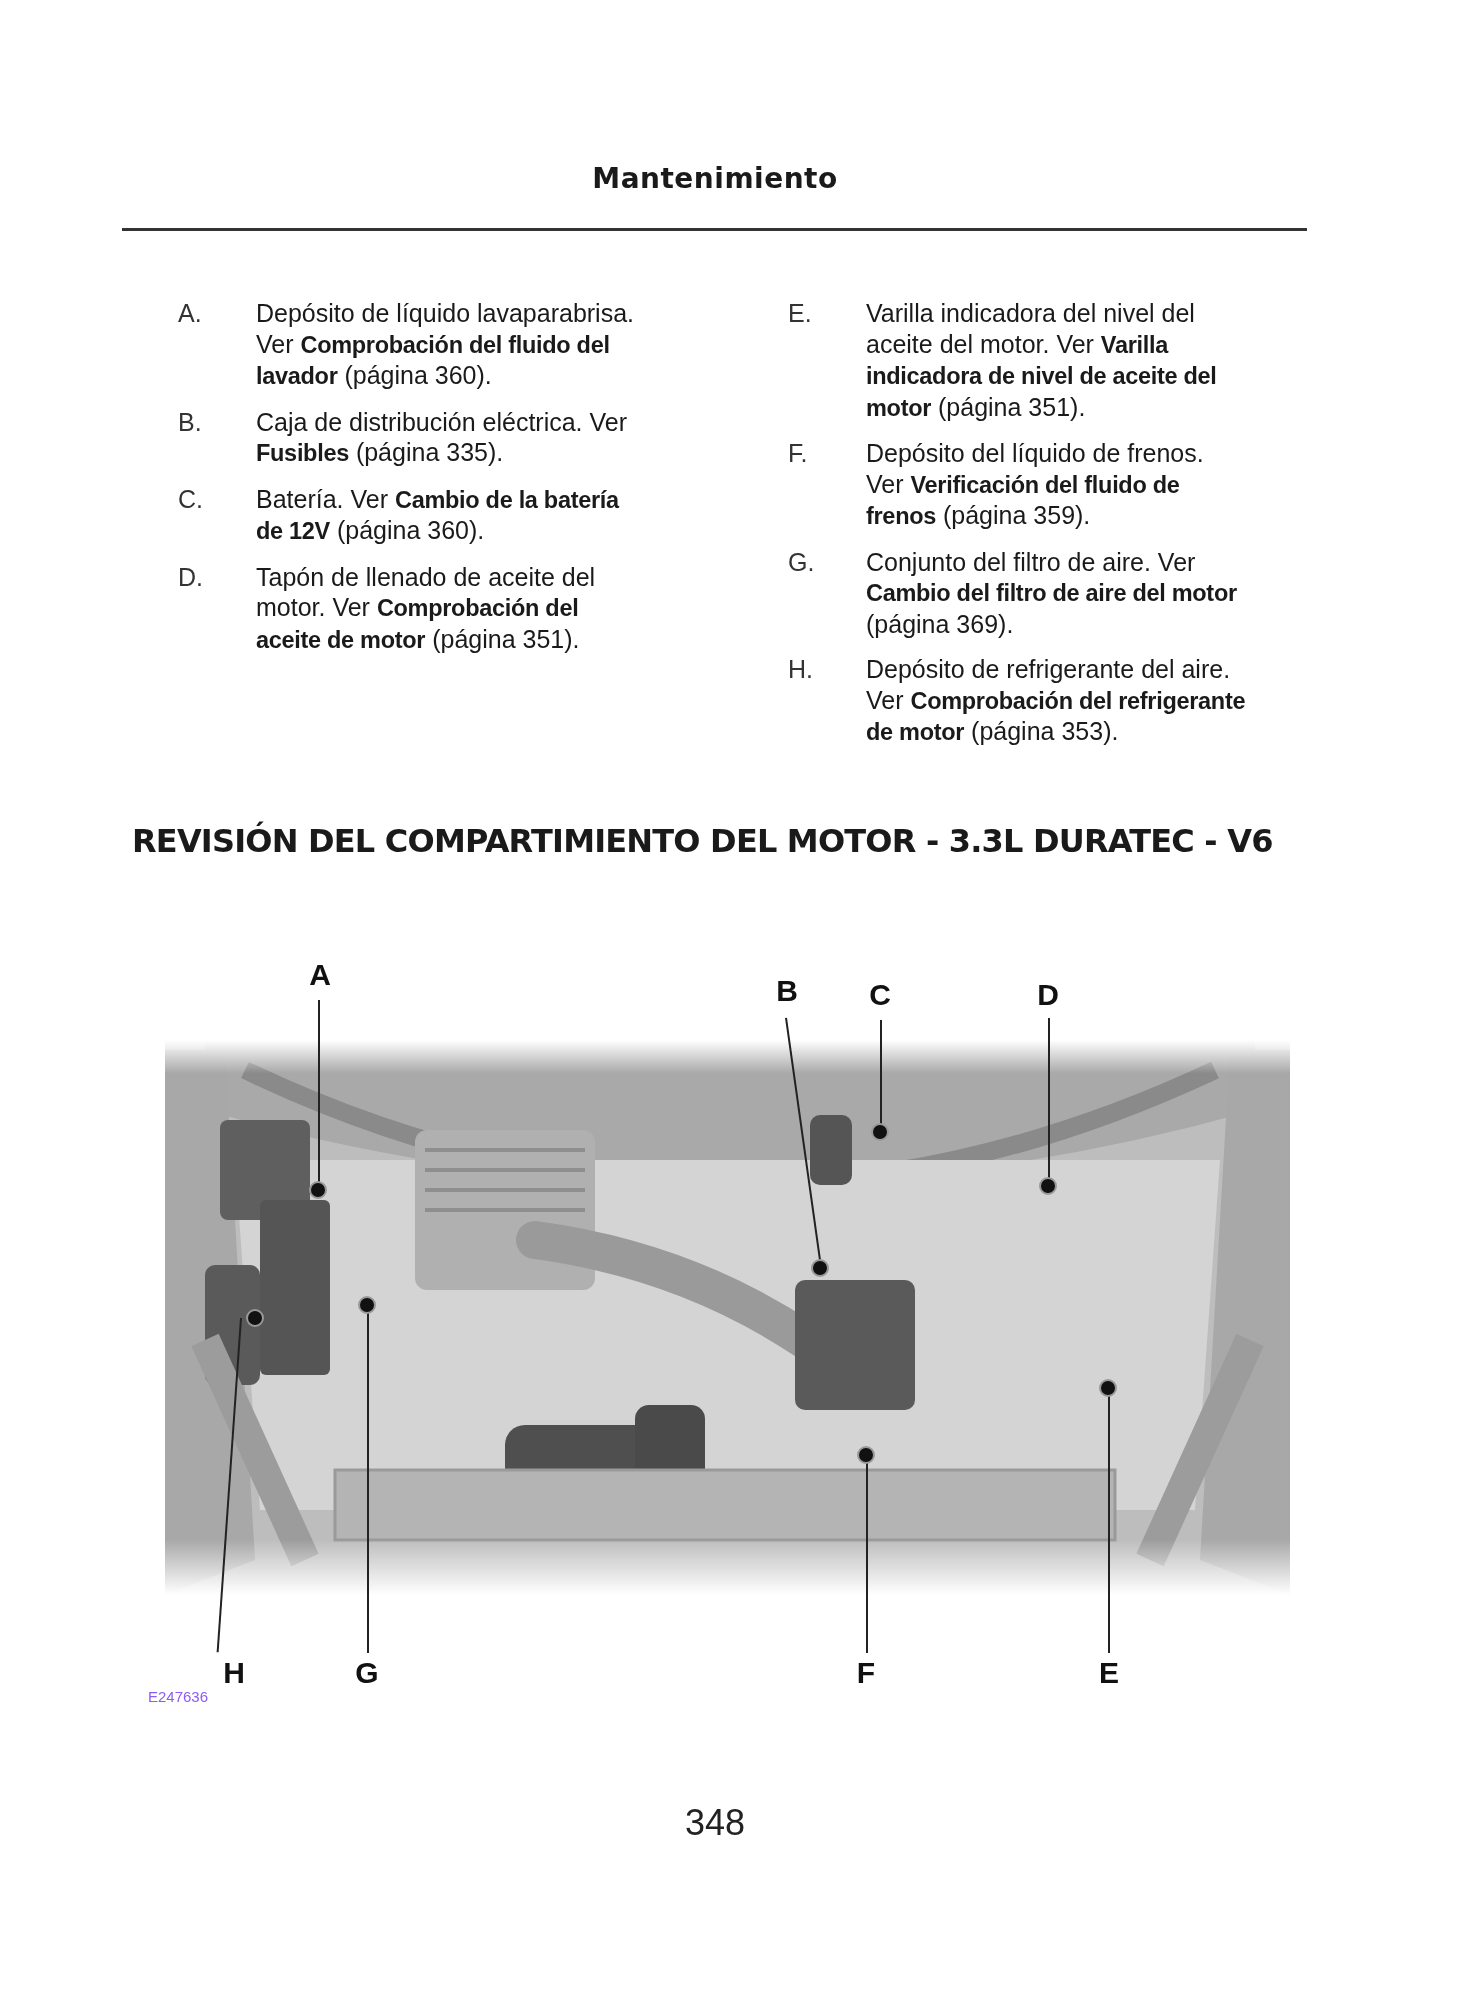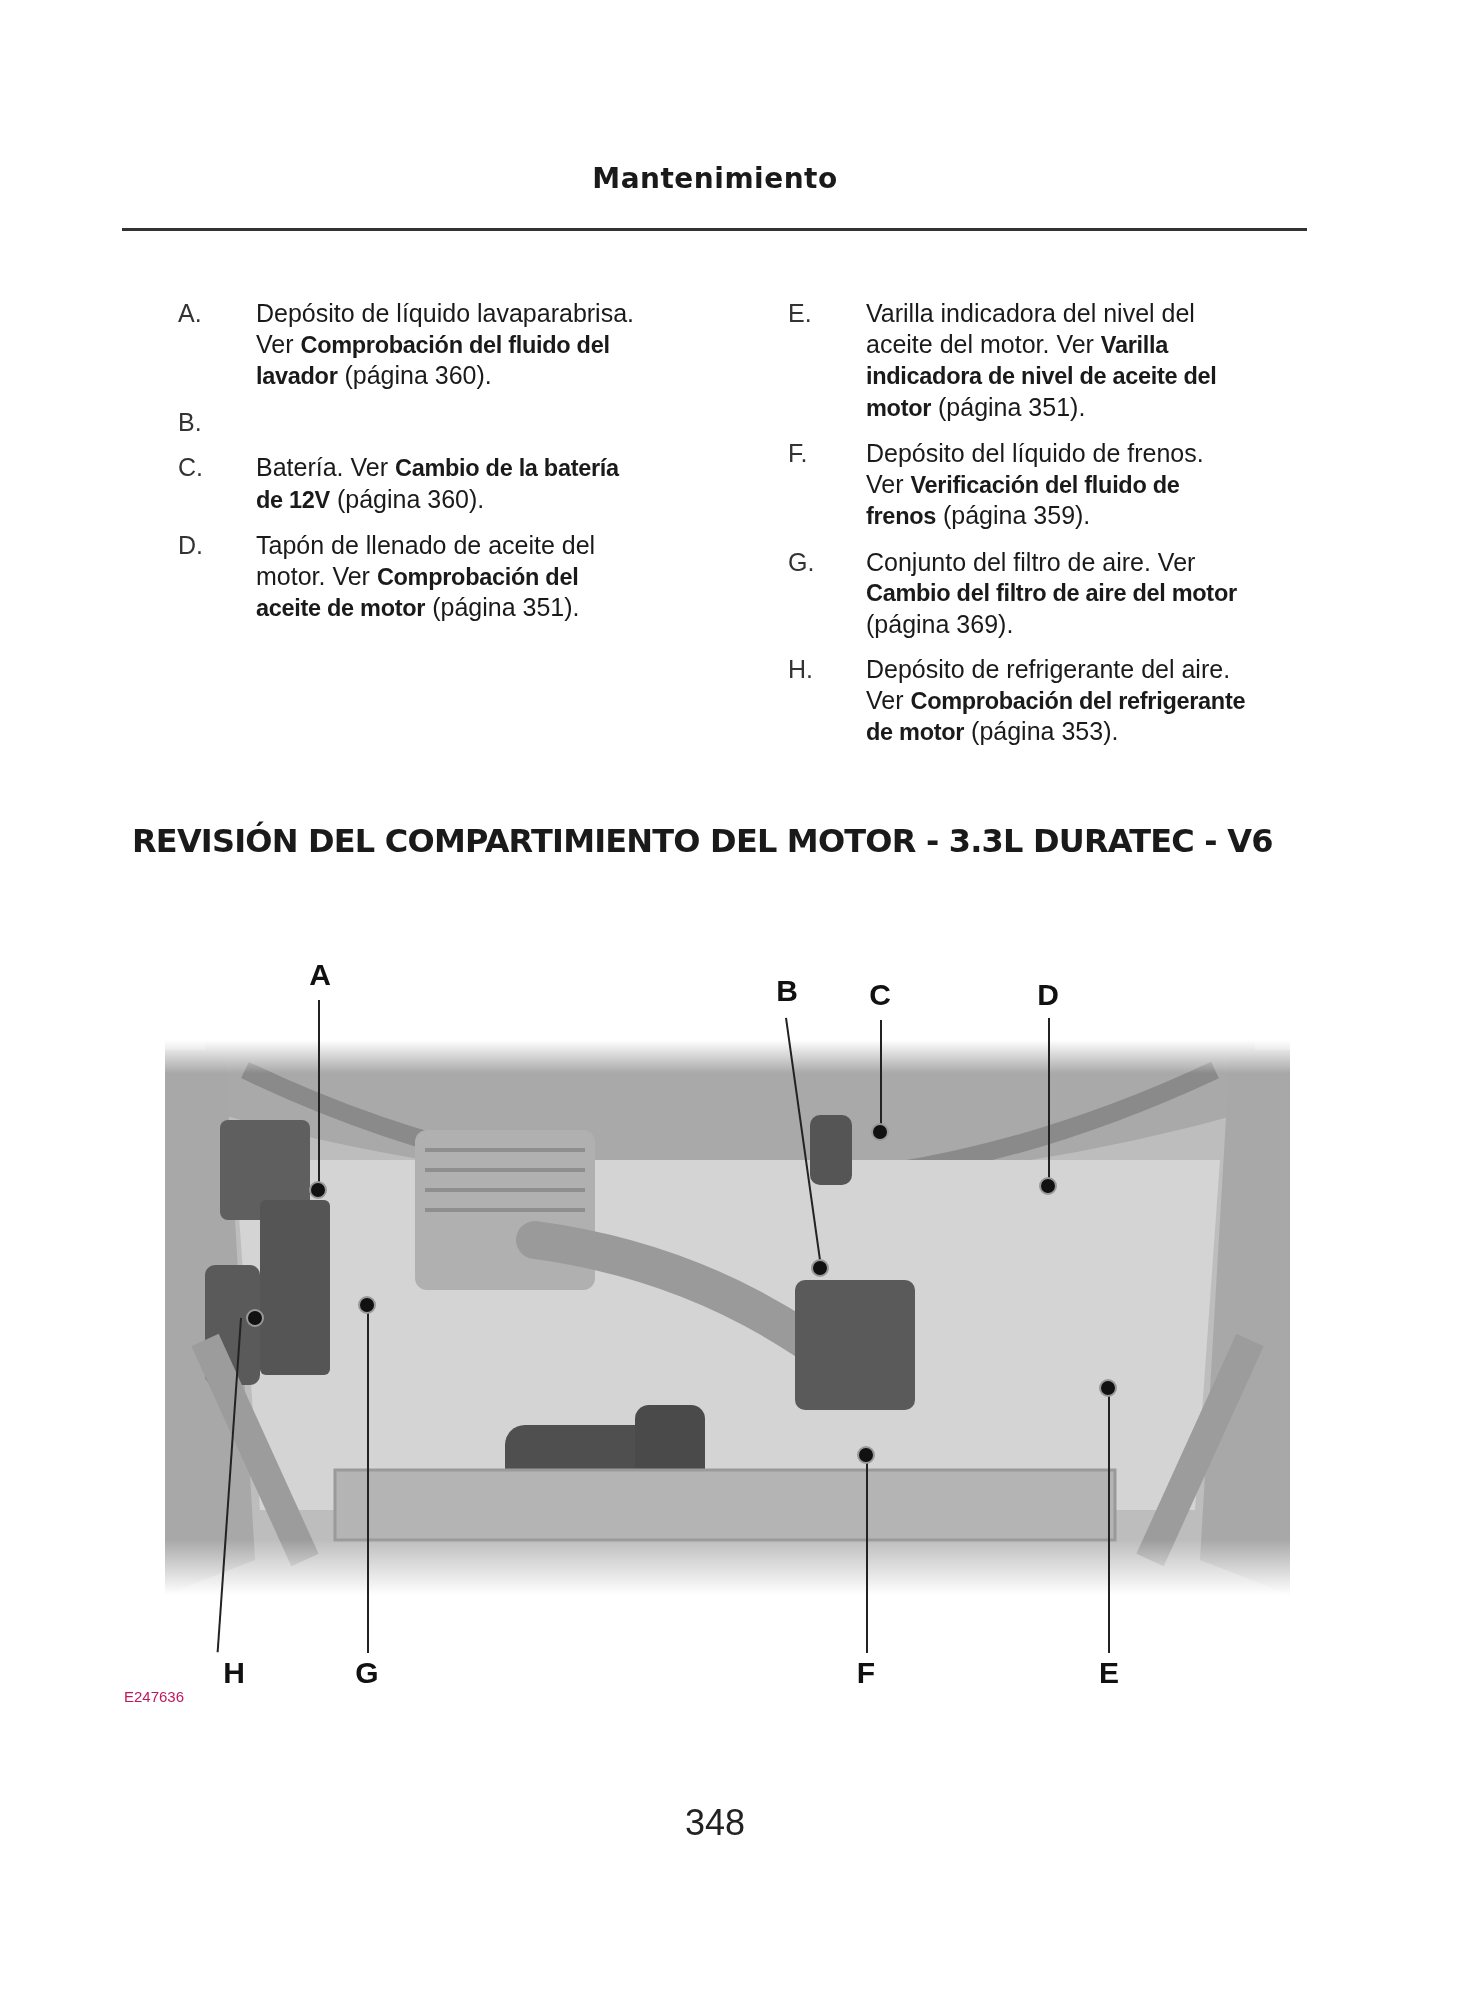--- a/index.html
+++ b/index.html
@@ -11,36 +11,37 @@
   .col.right{left:788px;}
   .item{display:flex;margin-bottom:15px;font-size:25px;line-height:30.5px;font-family:"Liberation Sans",sans-serif;}
   .item .letter{width:78px;flex:none;color:#333;}
   .item .text{width:420px;}
   .item .text b{font-weight:bold;font-family:Liberation Sans, sans-serif;font-size:23.5px;letter-spacing:-0.3px;}
   .heading{position:absolute;left:132px;top:820px;width:1200px;font-size:32px;line-height:42px;font-weight:bold;font-family:"DejaVu Sans",sans-serif;letter-spacing:-0.8px;}
   .figure{position:absolute;left:165px;top:1040px;width:1125px;height:555px;}
   .callout{position:absolute;font-family:"Liberation Sans",sans-serif;font-weight:bold;font-size:30px;color:#111;transform:translateX(-50%);}
   .leader{position:absolute;width:1.5px;background:#222;}
   .dot{position:absolute;width:14px;height:14px;border-radius:50%;background:#111;transform:translate(-50%,-50%);border:2px solid #999;}
-  .code{position:absolute;left:124px;top:1688px;font-size:15px;font-family:"Liberation Sans",sans-serif;color:#be185d;}
+  .code{position:absolute;left:148px;top:1688px;font-size:15px;font-family:"Liberation Sans",sans-serif;color:#8b5cf6;}
   .pagenum{position:absolute;left:0;width:1430px;top:1802px;text-align:center;font-size:36px;font-family:"Liberation Sans",sans-serif;color:#222;}
 </style>
 </head>
 <body>
 
 <div class="title">Mantenimiento</div>
 <div class="rule"></div>
 
 <div class="col left">
   <div class="item">
     <span class="letter">A.</span>
     <span class="text"><span>Depósito de líquido lavaparabrisa.  Ver </span><b>Comprobación del fluido del lavador</b><span> (página 360).</span></span>
   </div>
   <div class="item">
     <span class="letter">B.</span>
+    <span class="text"><span>Caja de distribución eléctrica. Ver </span><b>Fusibles</b><span> (página 335).</span></span>
   </div>
   <div class="item">
     <span class="letter">C.</span>
     <span class="text"><span>Batería. Ver </span><b>Cambio de la batería de 12V</b><span>  (página 360).</span></span>
   </div>
   <div class="item">
     <span class="letter">D.</span>
     <span class="text"><span>Tapón de llenado de aceite del motor. Ver </span><b>Comprobación del aceite de motor</b><span> (página 351).</span></span>
   </div>
 </div>

